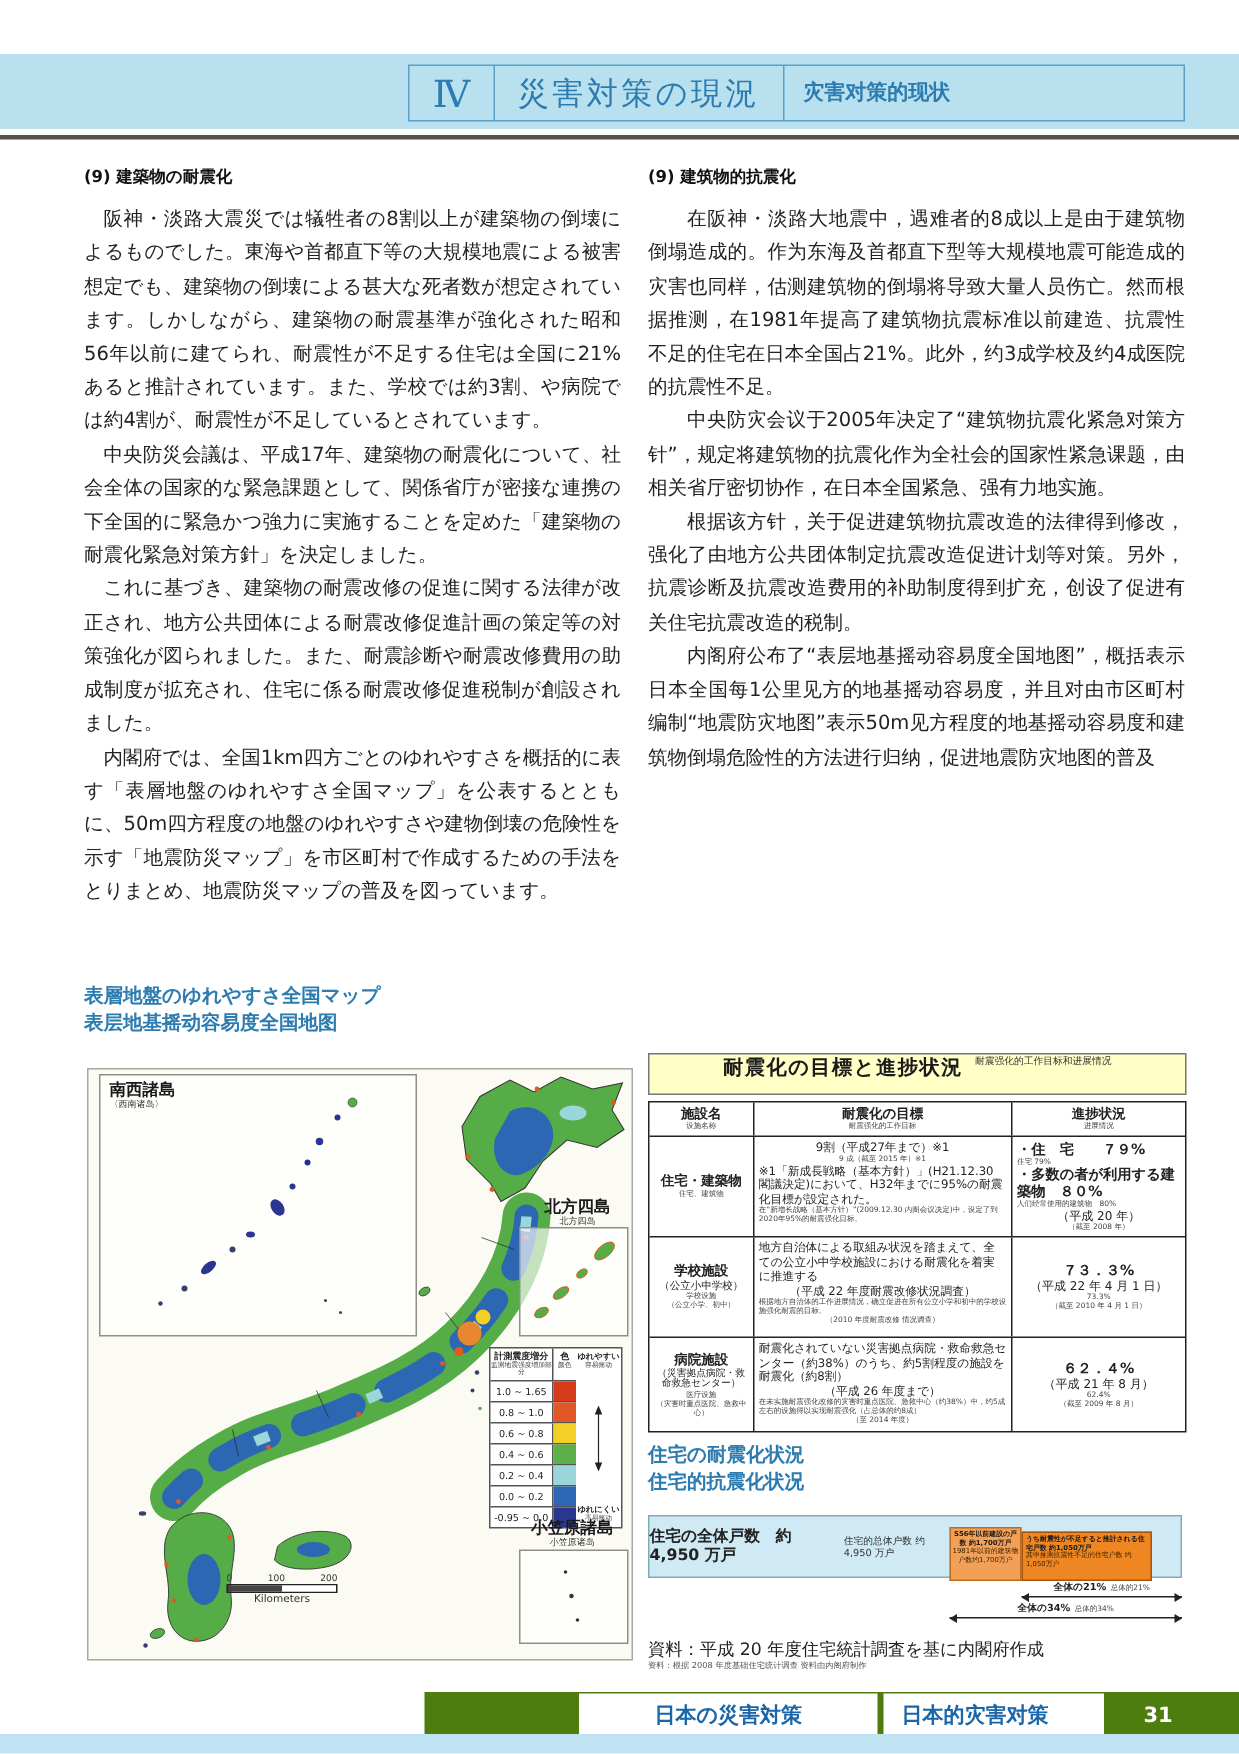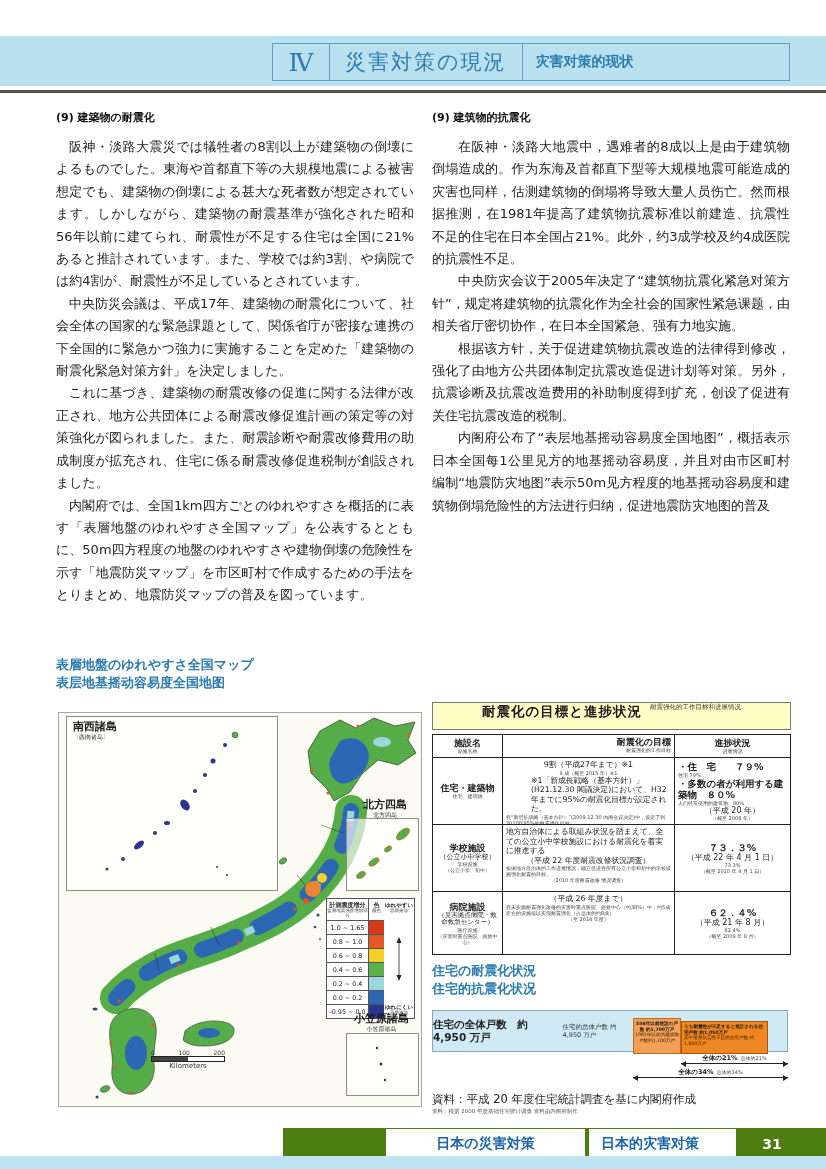--- a/index.html
+++ b/index.html
@@ -326,39 +326,39 @@
   <div class="tbl-title">
     <span class="t-ja">耐震化の目標と進捗状況</span>
     <span class="t-zh">耐震强化的工作目标和进展情况</span>
   </div>
   <div class="gtable">
     <div class="g-row g-head">
       <div class="g-c g-c1">
         <span class="hd-ja">施設名</span>
         <span class="hd-zh">设施名称</span>
       </div>
-      <div class="g-c g-c2" style="display:flex;align-items:flex-end;justify-content:center;font-family:Liberation Mono, monospace;">
+      <div class="g-c g-c2" style="display:flex;align-items:center;justify-content:center;">
         <span class="hd-ja">耐震化の目標</span>
         <span class="hd-zh">耐震强化的工作目标</span>
       </div>
       <div class="g-c g-c3" style="align-items:center;">
         <span class="hd-ja">進捗状況</span>
         <span class="hd-zh">进展情况</span>
       </div>
     </div>
 
     <div class="g-row r1">
       <div class="g-c g-c1">
         <span class="nm-ja">住宅・建築物</span>
         <span class="nm-zh">住宅、建筑物</span>
       </div>
       <div class="g-c g-c2 gl-c">
         <div class="gl-ja">9割（平成27年まで）※1</div>
         <div class="gl-zh">9 成（截至 2015 年）※1</div>
-        <div class="gl-ja" style="text-align:left;margin-left:25px;">※1「新成長戦略（基本方針）」(H21.12.30 閣議決定)において、H32年までに95%の耐震化目標が設定された。</div>
+        <div class="gl-ja" style="text-align:left;">※1「新成長戦略（基本方針）」(H21.12.30 閣議決定)において、H32年までに95%の耐震化目標が設定された。</div>
         <div class="gl-zh" style="text-align:left;">在“新增长战略（基本方针）”(2009.12.30 内阁会议决定)中，设定了到2020年95%的耐震强化目标。</div>
       </div>
       <div class="g-c g-c3">
         <div class="pr-big">・住　宅　　７９%</div>
         <div class="pr-zh">住宅 79%</div>
         <div class="pr-big">・多数の者が利用する建築物　８０%</div>
         <div class="pr-zh">人们经常使用的建筑物　80%</div>
         <div class="pr-ja pr-center">（平成 20 年）</div>
         <div class="pr-zh pr-center">（截至 2008 年）</div>
       </div>
@@ -386,20 +386,21 @@
     </div>
 
     <div class="g-row r3">
       <div class="g-c g-c1">
         <span class="nm-ja">病院施設</span>
         <span class="nm-sub" style="font-size:6.5px;line-height:7.5px;">（災害拠点病院・救命救急センター）</span>
         <span class="nm-zh">医疗设施</span>
         <span class="nm-zh">（灾害时重点医院、急救中心）</span>
       </div>
       <div class="g-c g-c2">
+        <div class="gl-ja">耐震化されていない災害拠点病院・救命救急センター（約38%）のうち、約5割程度の施設を耐震化（約8割）</div>
         <div class="gl-ja" style="text-align:center;">（平成 26 年度まで）</div>
         <div class="gl-zh">在未实施耐震强化改修的灾害时重点医院、急救中心（约38%）中，约5成左右的设施得以实现耐震强化（占总体的约8成）</div>
         <div class="gl-zh" style="text-align:center;">（至 2014 年度）</div>
       </div>
       <div class="g-c g-c3">
         <div class="pr-big pr-center">６２．４%</div>
         <div class="pr-ja pr-center">（平成 21 年 8 月）</div>
         <div class="pr-zh pr-center">62.4%</div>
         <div class="pr-zh pr-center">（截至 2009 年 8 月）</div>
       </div>

